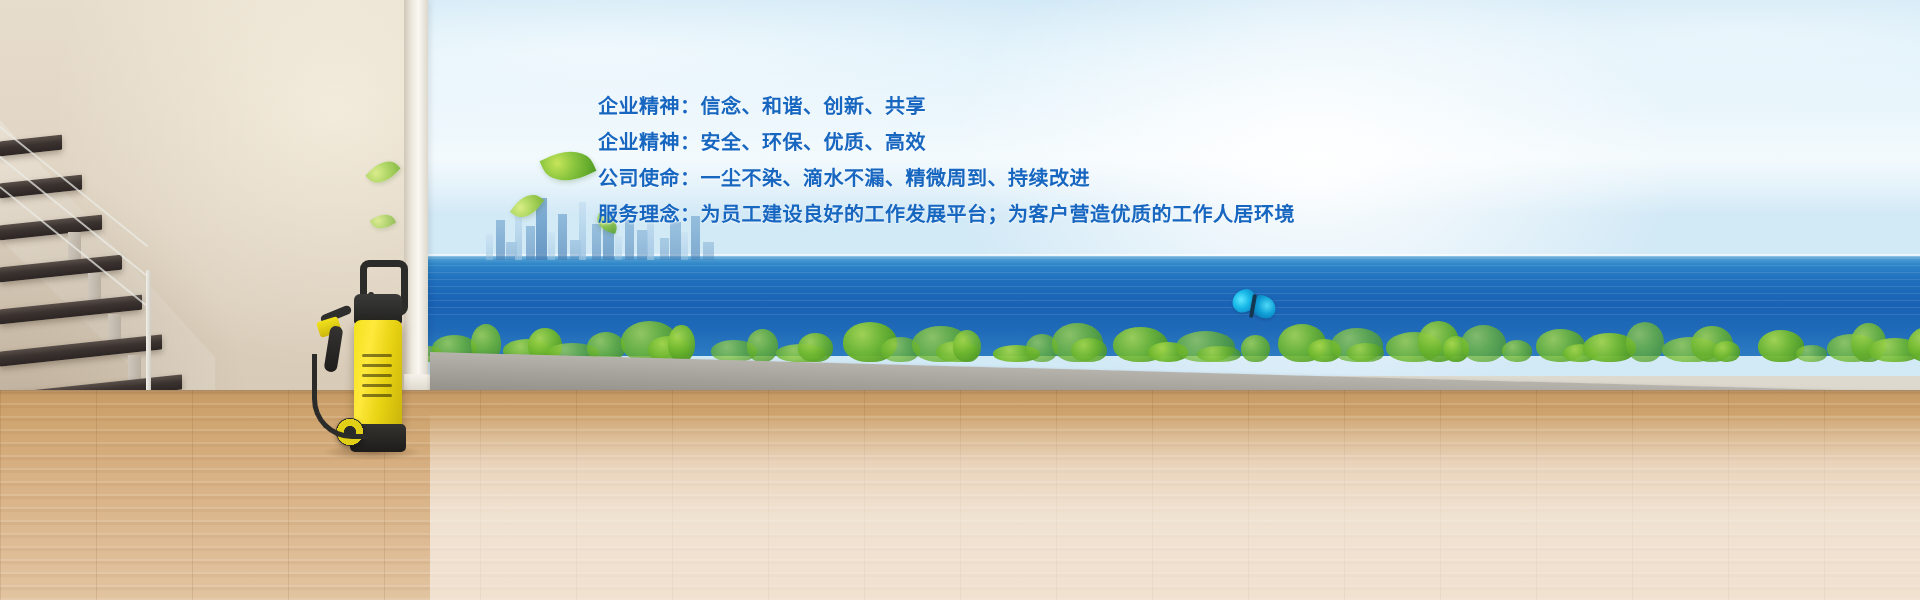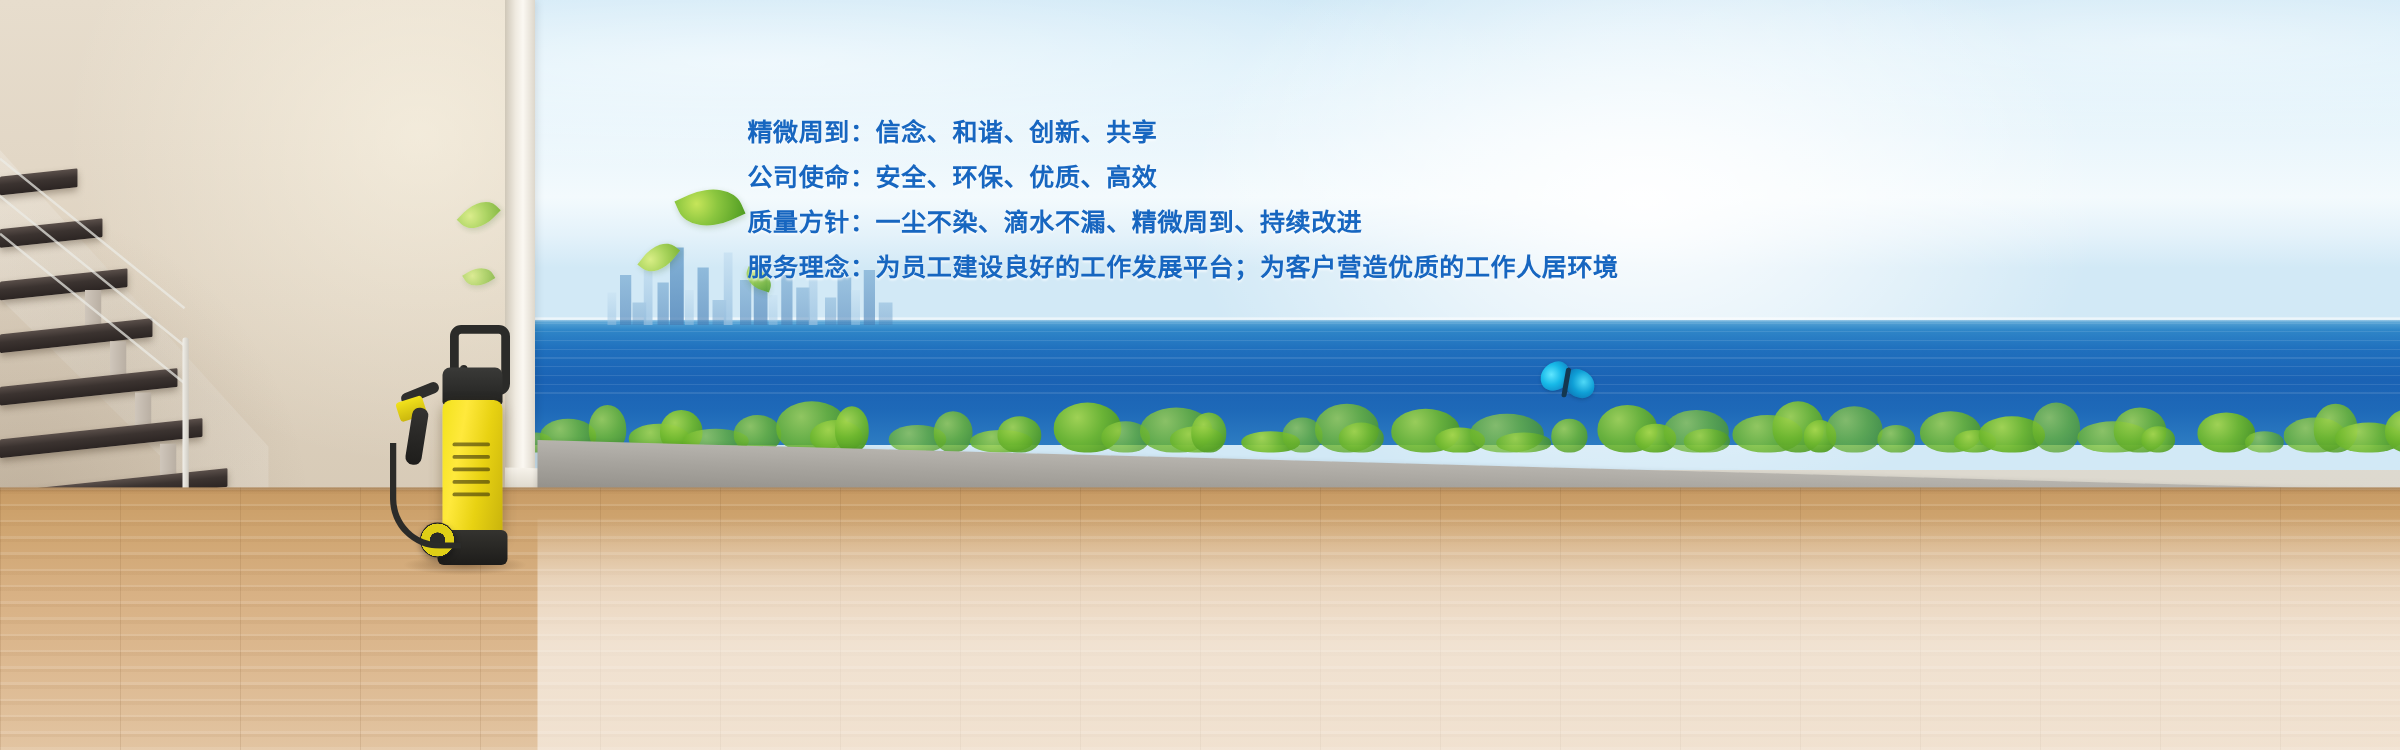--- a/index.html
+++ b/index.html
@@ -436,19 +436,19 @@
     <div class="w-wheel"></div>
     <div class="w-hose"></div>
     <div class="w-gun">
       <div class="w-gun-barrel"></div>
       <div class="w-gun-trigger"></div>
       <div class="w-gun-grip"></div>
     </div>
   </div>
 
   <div class="values" id="values" style="color: rgb(23, 102, 192);">
-      <span class="vline">精微周到：信念、和谐、创新、共享</span>
-      <span class="vline">公司使命：安全、环保、优质、高效</span>
-      <span class="vline">质量方针：一尘不染、滴水不漏、精微周到、持续改进</span>
+      <span class="vline">企业精神：信念、和谐、创新、共享</span>
+      <span class="vline">企业精神：安全、环保、优质、高效</span>
+      <span class="vline">公司使命：一尘不染、滴水不漏、精微周到、持续改进</span>
       <span class="vline">服务理念：为员工建设良好的工作发展平台；为客户营造优质的工作人居环境</span>
     </div>
 
 </div>
 
 </body></html>

